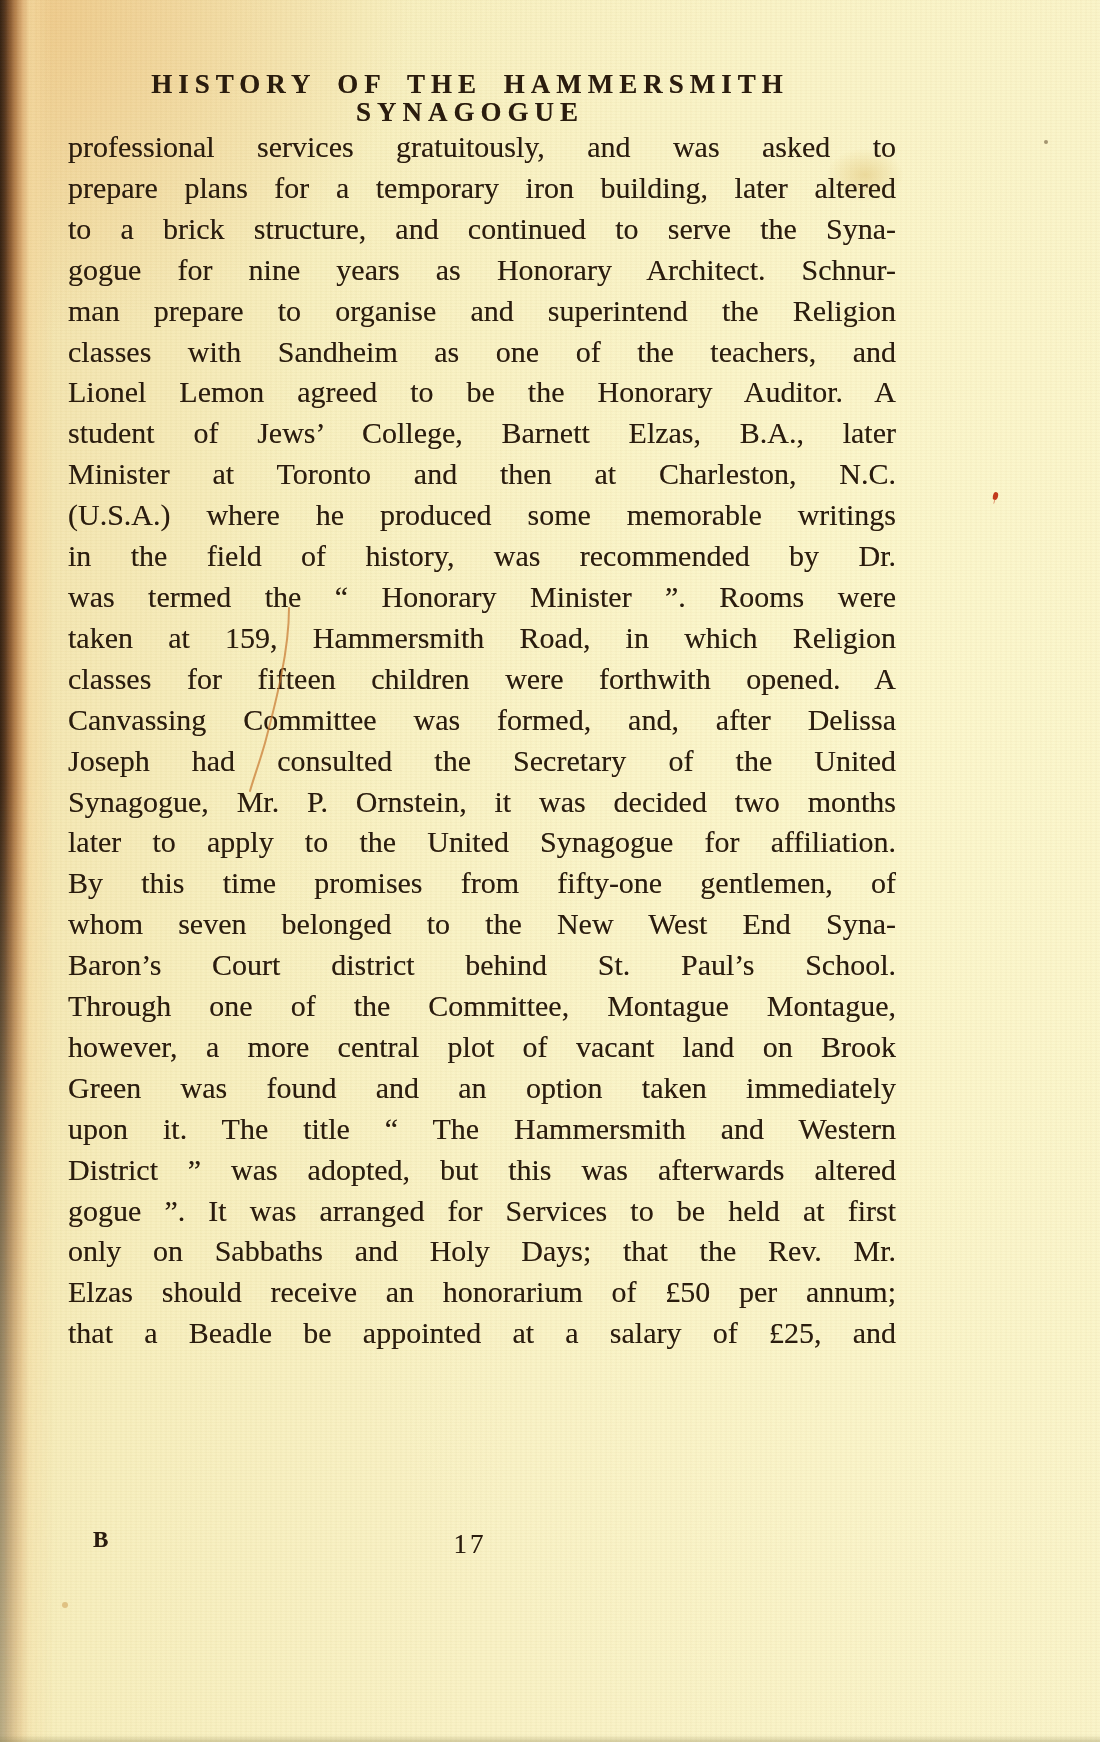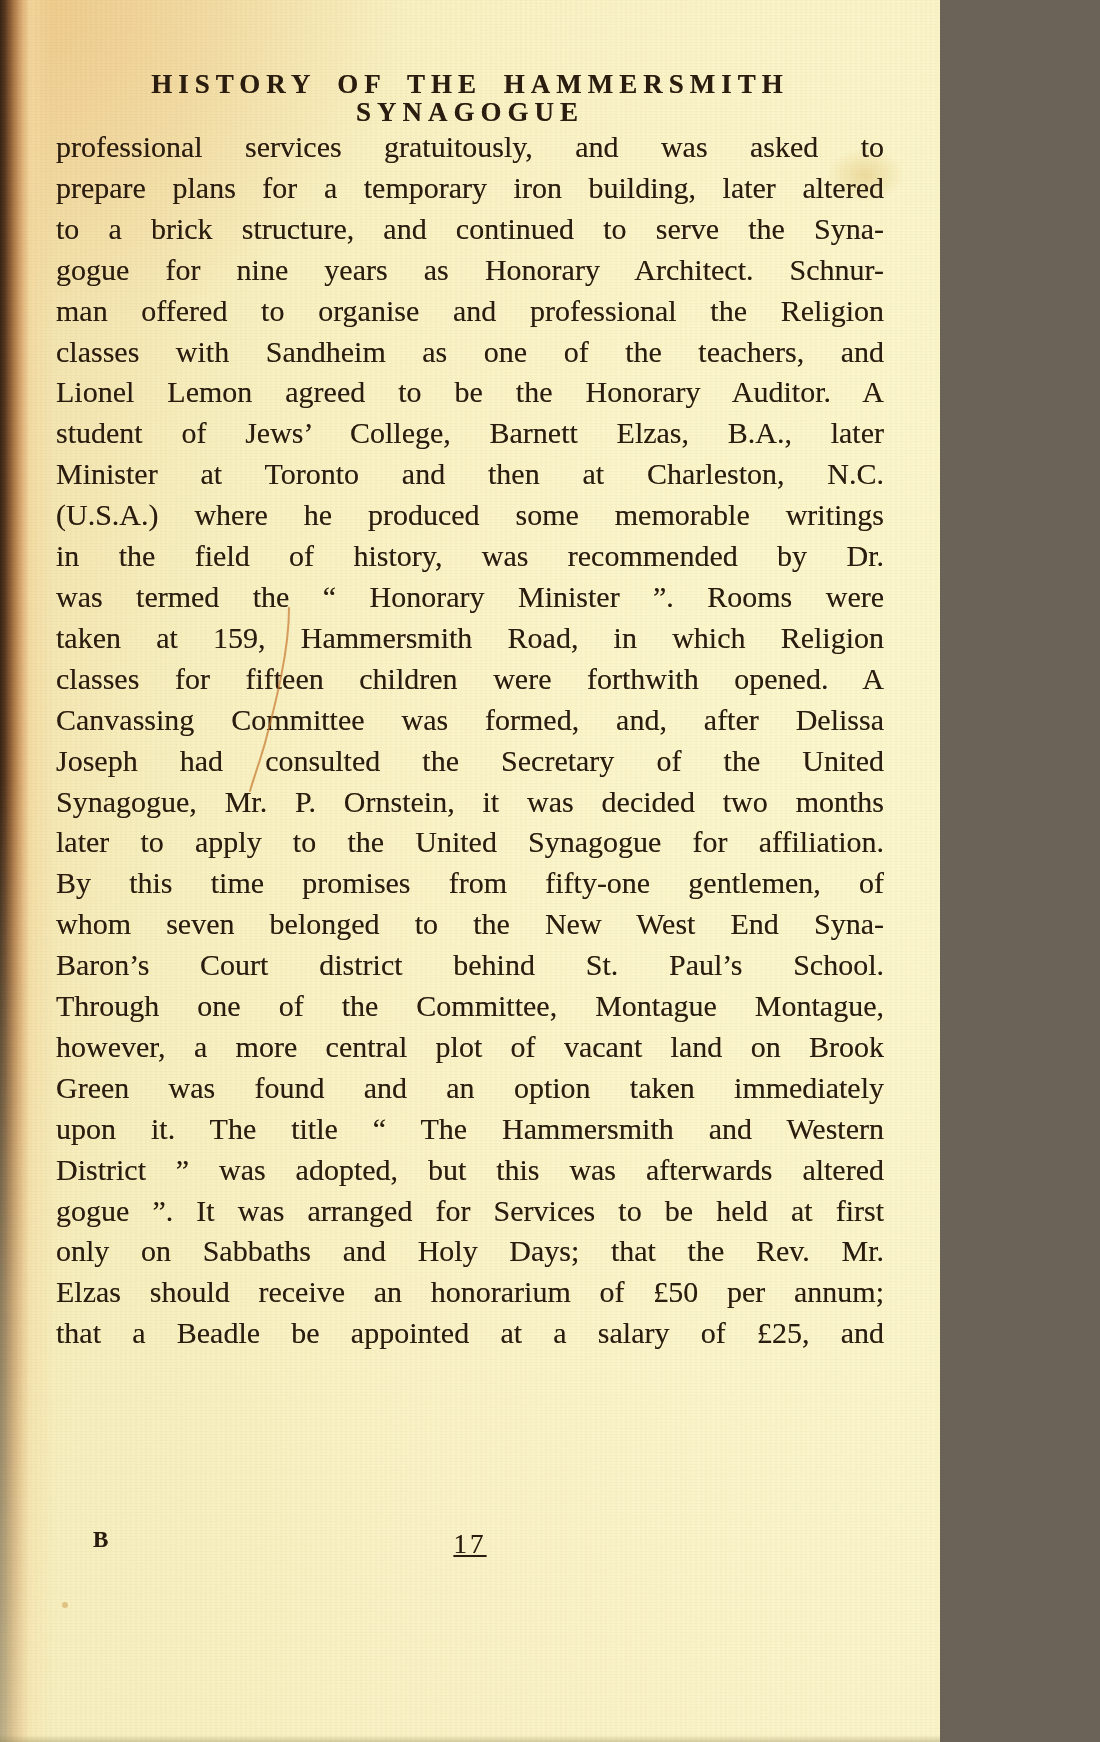--- a/index.html
+++ b/index.html
@@ -1,18 +1,18 @@
 <!DOCTYPE html>
 <html><head>
 <meta charset="utf-8">
 <style>
   html,body{margin:0;padding:0;background:#6b6258;}
   .page{
     position:relative;
-    width:940px;height:1742px;
+    width:1100px;height:1742px;
     overflow:hidden;
     font-family:"Liberation Serif","DejaVu Serif",serif;
     color:#2a1c0e;
     background:
       radial-gradient(ellipse 560px 480px at 30px 10px, rgba(233,176,104,.50), rgba(233,176,104,0) 68%),
       radial-gradient(ellipse 900px 1400px at 86% 42%, rgba(252,248,206,.75), rgba(252,248,206,0) 82%),
       linear-gradient(100deg,#f1dfa8 0%,#f6eebd 26%,#f8f1c4 55%,#f9f3c8 100%);
   }
   .grain{
     position:absolute;inset:0;pointer-events:none;opacity:.8;
@@ -32,37 +32,36 @@
     position:absolute;left:0;right:0;bottom:0;height:7px;
     background:linear-gradient(to top, rgba(125,115,66,.30), rgba(125,115,66,0));
   }
   .running-header{
     position:absolute;left:56px;top:70px;width:828px;
     text-align:center;
     font-size:27px;line-height:28px;font-weight:bold;
     letter-spacing:6px;word-spacing:9px;
     text-shadow:0 0 .6px rgba(43,28,12,.55);
   }
-  .textblock{position:absolute;left:56px;top:127px;width:828px;}
+  .textblock{position:absolute;left:68px;top:127px;width:828px;}
   .bline{
     font-size:30px;line-height:40.9px;
     text-align:justify;text-align-last:justify;
     text-shadow:0 0 .6px rgba(43,28,12,.5);
   }
   .bline.last{text-align-last:left;}
   .sig{
     position:absolute;left:93px;top:1527px;
     font-size:23px;font-weight:bold;letter-spacing:1px;
     text-shadow:0 0 .5px rgba(43,28,12,.5);
   }
   .pagenum{
     position:absolute;left:56px;top:1529px;width:828px;
     text-align:center;font-size:27px;letter-spacing:3px;
     text-shadow:0 0 .5px rgba(43,28,12,.5);
-    text-decoration:underline;
   }
   .scratch{position:absolute;left:0;top:0;pointer-events:none;}
   .speck-red{
     position:absolute;left:993px;top:492px;width:5px;height:8px;
     background:#c23a1c;border-radius:50% 50% 60% 40%;transform:rotate(12deg);
     box-shadow:0 6px 0 -2px rgba(194,58,28,.55);
   }
   .stain-a{
     position:absolute;left:826px;top:148px;width:78px;height:54px;border-radius:50%;
     background:radial-gradient(ellipse at center, rgba(213,176,85,.38), rgba(213,176,85,0) 70%);
@@ -86,21 +85,21 @@
   <div class="edge-bottom"></div>
   <div class="stain-a"></div>
 
   <div class="running-header">HISTORY OF THE HAMMERSMITH SYNAGOGUE</div>
 
   <div class="textblock">
     <div class="bline">professional services gratuitously, and was asked to</div>
     <div class="bline">prepare plans for a temporary iron building, later altered</div>
     <div class="bline">to a brick structure, and continued to serve the Syna-</div>
     <div class="bline">gogue for nine years as Honorary Architect. Schnur-</div>
-    <div class="bline">man offered to organise and professional the Religion</div>
+    <div class="bline">man prepare to organise and superintend the Religion</div>
     <div class="bline">classes with Sandheim as one of the teachers, and</div>
     <div class="bline">Lionel Lemon agreed to be the Honorary Auditor. A</div>
     <div class="bline">student of Jews’ College, Barnett Elzas, B.A., later</div>
     <div class="bline">Minister at Toronto and then at Charleston, N.C.</div>
     <div class="bline">(U.S.A.) where he produced some memorable writings</div>
     <div class="bline">in the field of history, was recommended by Dr.</div>
     <div class="bline">was termed the “ Honorary Minister ”. Rooms were</div>
     <div class="bline">taken at 159, Hammersmith Road, in which Religion</div>
     <div class="bline">classes for fifteen children were forthwith opened. A</div>
     <div class="bline">Canvassing Committee was formed, and, after Delissa</div>

